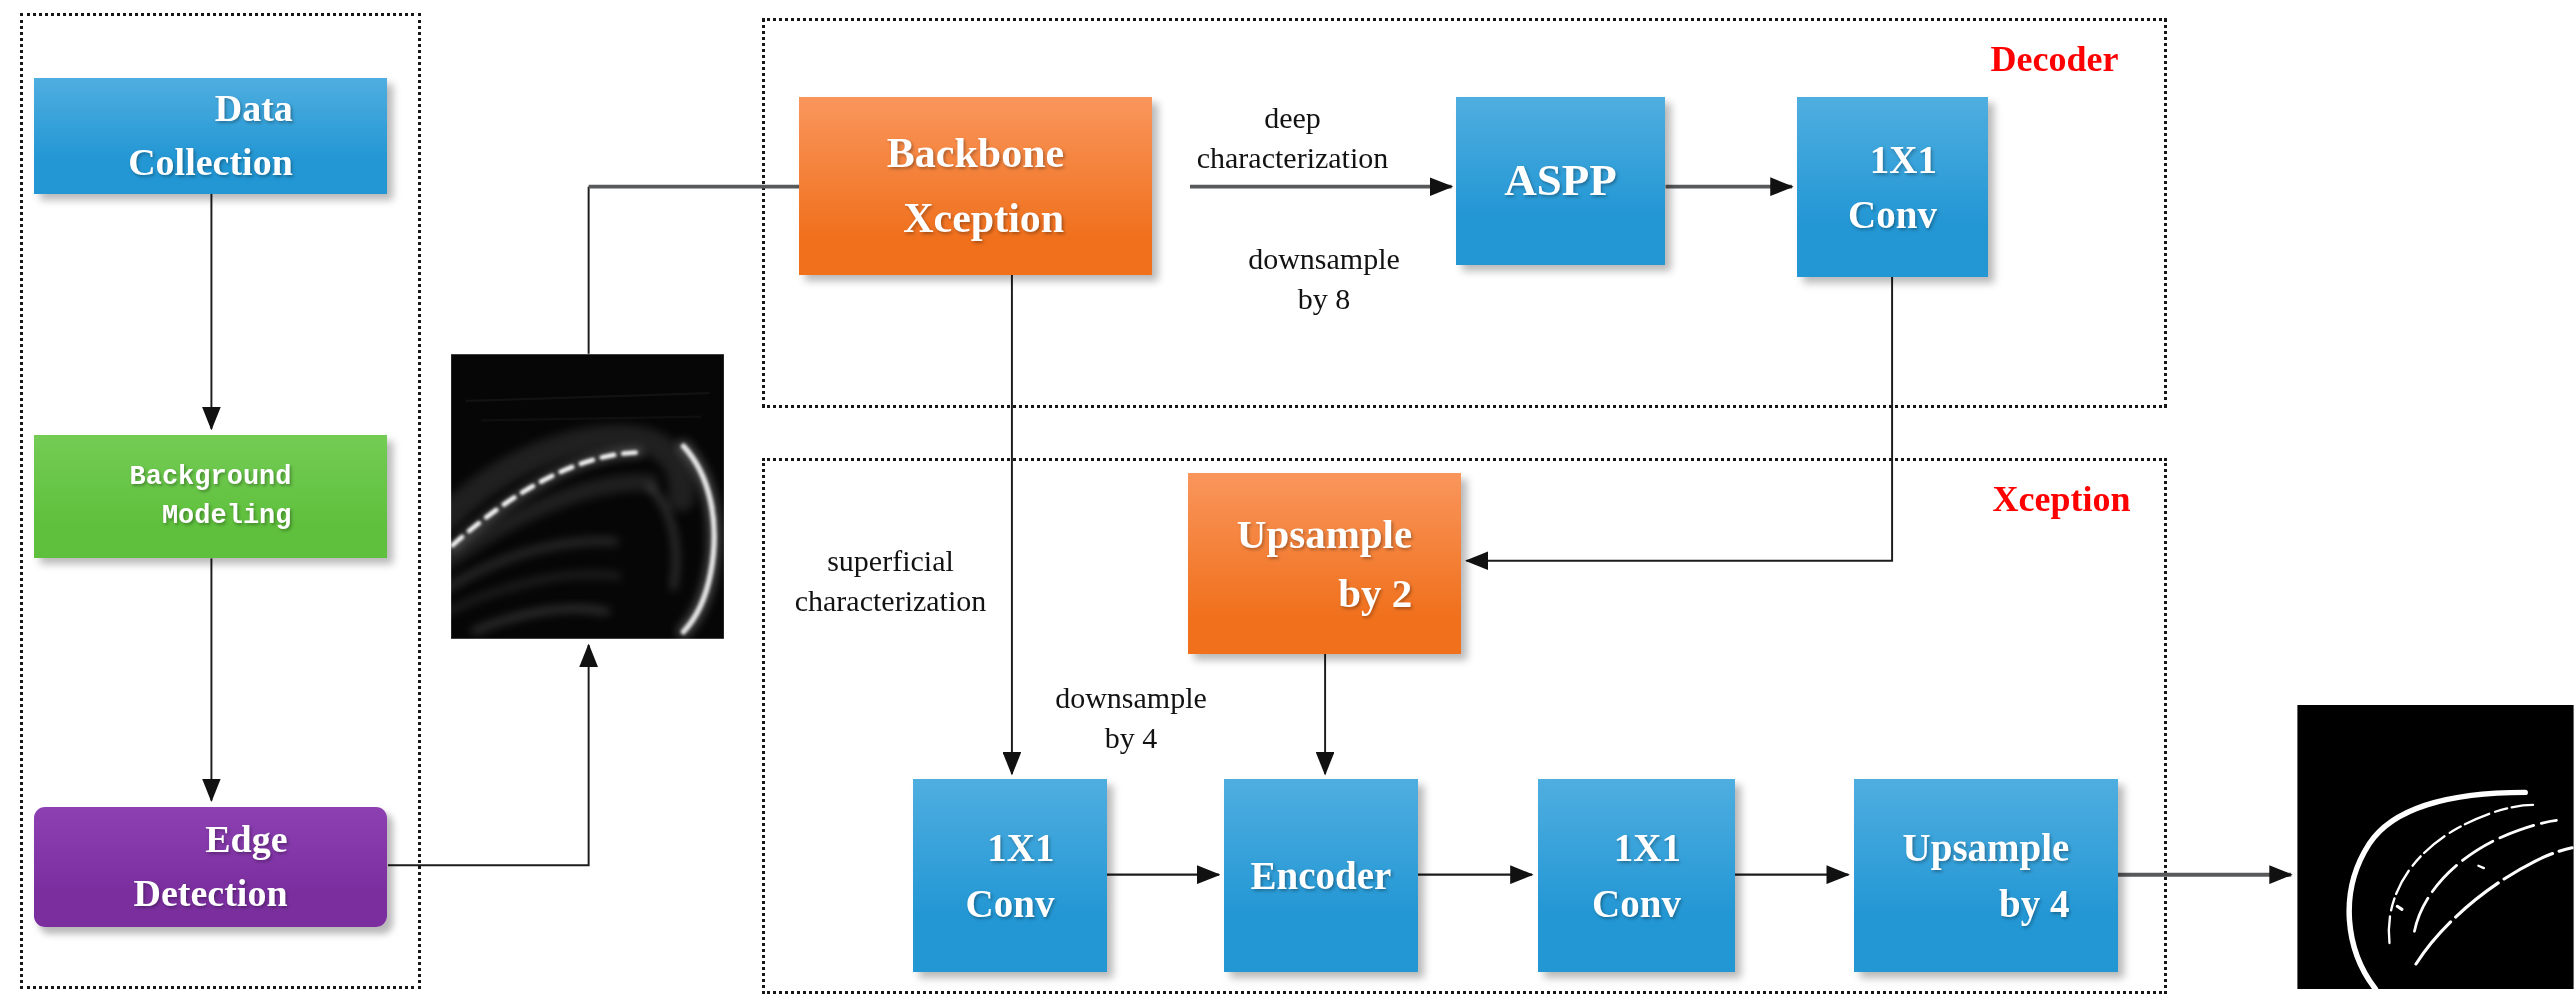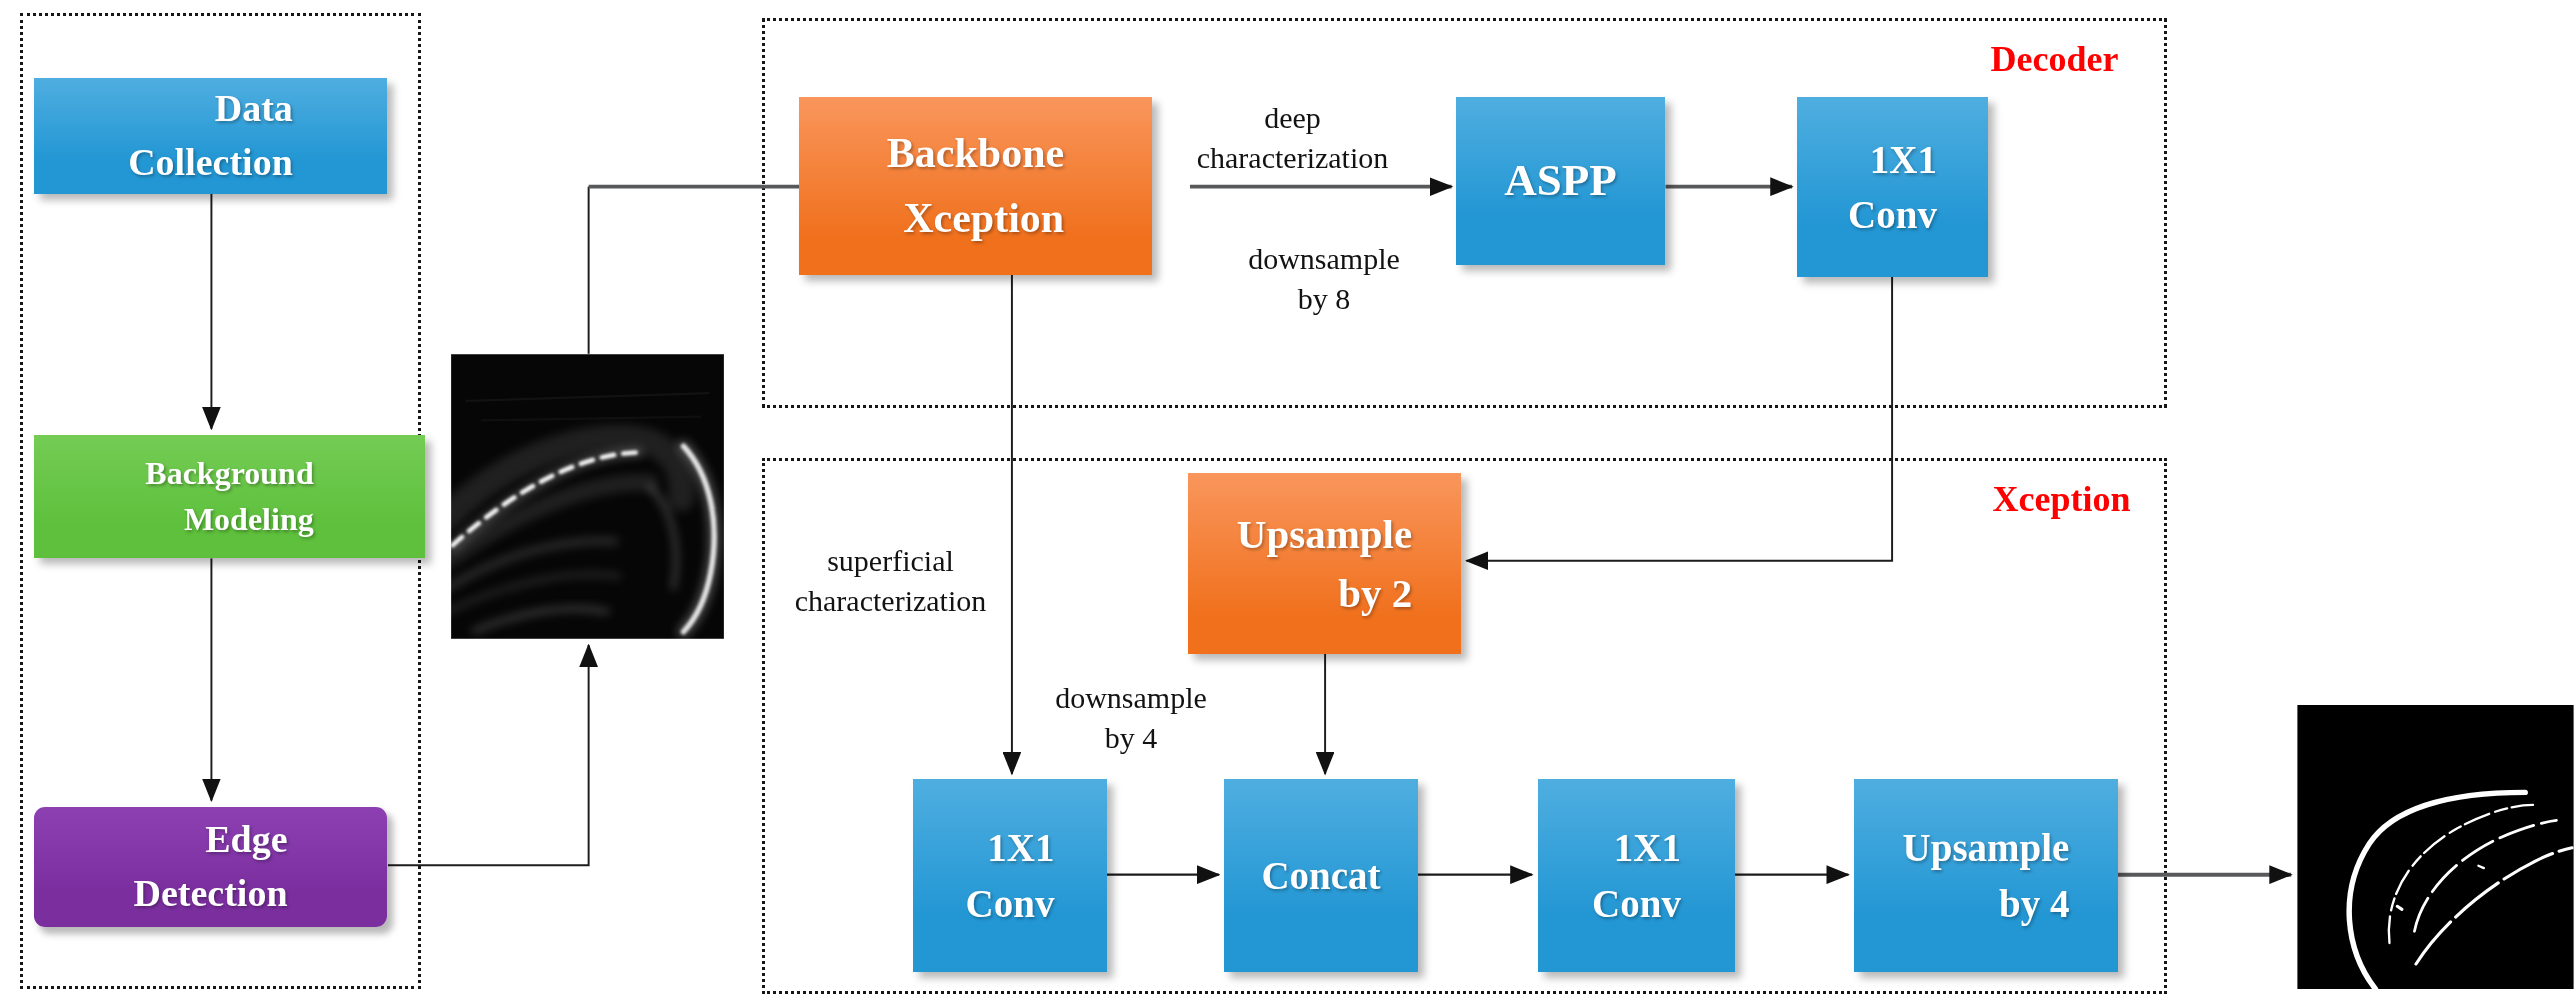--- a/index.html
+++ b/index.html
@@ -25,21 +25,21 @@
     line-height:1.42;
     text-shadow:1.6px 2.3px 3.1px rgba(0,0,0,0.30);
     box-shadow:5.5px 6.3px 7.8px rgba(0,0,0,0.28);
   }
   .blue{background:linear-gradient(180deg,var(--c-blue-light,#4FAEE0) 0%,var(--c-blue,#2397D4) 70%);}
   .green{background:linear-gradient(180deg,var(--c-green-light,#74CC55) 0%,var(--c-green,#5EC03C) 75%);}
   .purple{background:linear-gradient(180deg,var(--c-purple-light,#8C40B2) 0%,var(--c-purple,#7B2F9F) 70%);}
   .orange{background:linear-gradient(180deg,var(--c-orange-light,#F9965C) 0%,var(--c-orange,#F0701C) 80%);}
 
   #data-collection    {left:34px;  top:78px; width:353px; height:116px; font-size:38px;}
-  #background-modeling{left:34px;  top:435px; width:391px; height:123px; font-size:32px;}
+  #background-modeling{left:34px;  top:435px; width:353px; height:123px; font-size:27px;font-family:Liberation Mono, monospace;}
   #edge-detection     {left:34px;  top:807px;width:353px; height:120px; font-size:38px;border-radius:11px;}
   #backbone-xception  {left:792px;top:97px; width:353px; height:178px; font-size:42px;line-height:1.55;margin-left:7px;}
   #aspp               {left:1456px;top:97px; width:209px; height:168px; font-size:45px;}
   #conv-top           {left:1797px;top:97px; width:191px; height:180px; font-size:39px;}
   #upsample-2         {left:1188px;top:473px; width:273px; height:181px; font-size:41px;}
   #conv-skip          {left:913px;top:779px; width:194px; height:193px; font-size:39px;}
   #concat             {left:1224px;top:779px; width:194px; height:193px; font-size:39px;}
   #conv-post          {left:1538px;top:779px; width:197px; height:193px; font-size:39px;}
   #upsample-4         {left:1854px;top:779px; width:264px; height:193px; font-size:39px;}
 
@@ -128,21 +128,21 @@
   <div class="node orange" id="backbone-xception">Backbone
 Xception</div>
   <div class="node blue" id="aspp">ASPP</div>
   <div class="node blue" id="conv-top">1X1
 Conv</div>
 
   <div class="node orange" id="upsample-2">Upsample
 by 2</div>
   <div class="node blue" id="conv-skip">1X1
 Conv</div>
-  <div class="node blue" id="concat">Concat</div>
+  <div class="node blue" id="concat">Encoder</div>
   <div class="node blue" id="conv-post">1X1
 Conv</div>
   <div class="node blue" id="upsample-4">Upsample
 by 4</div>
 
   <div class="ann" id="ann-deep">deep
 characterization</div>
   <div class="ann" id="ann-down8">downsample
 by 8</div>
   <div class="ann" id="ann-superficial">superficial

